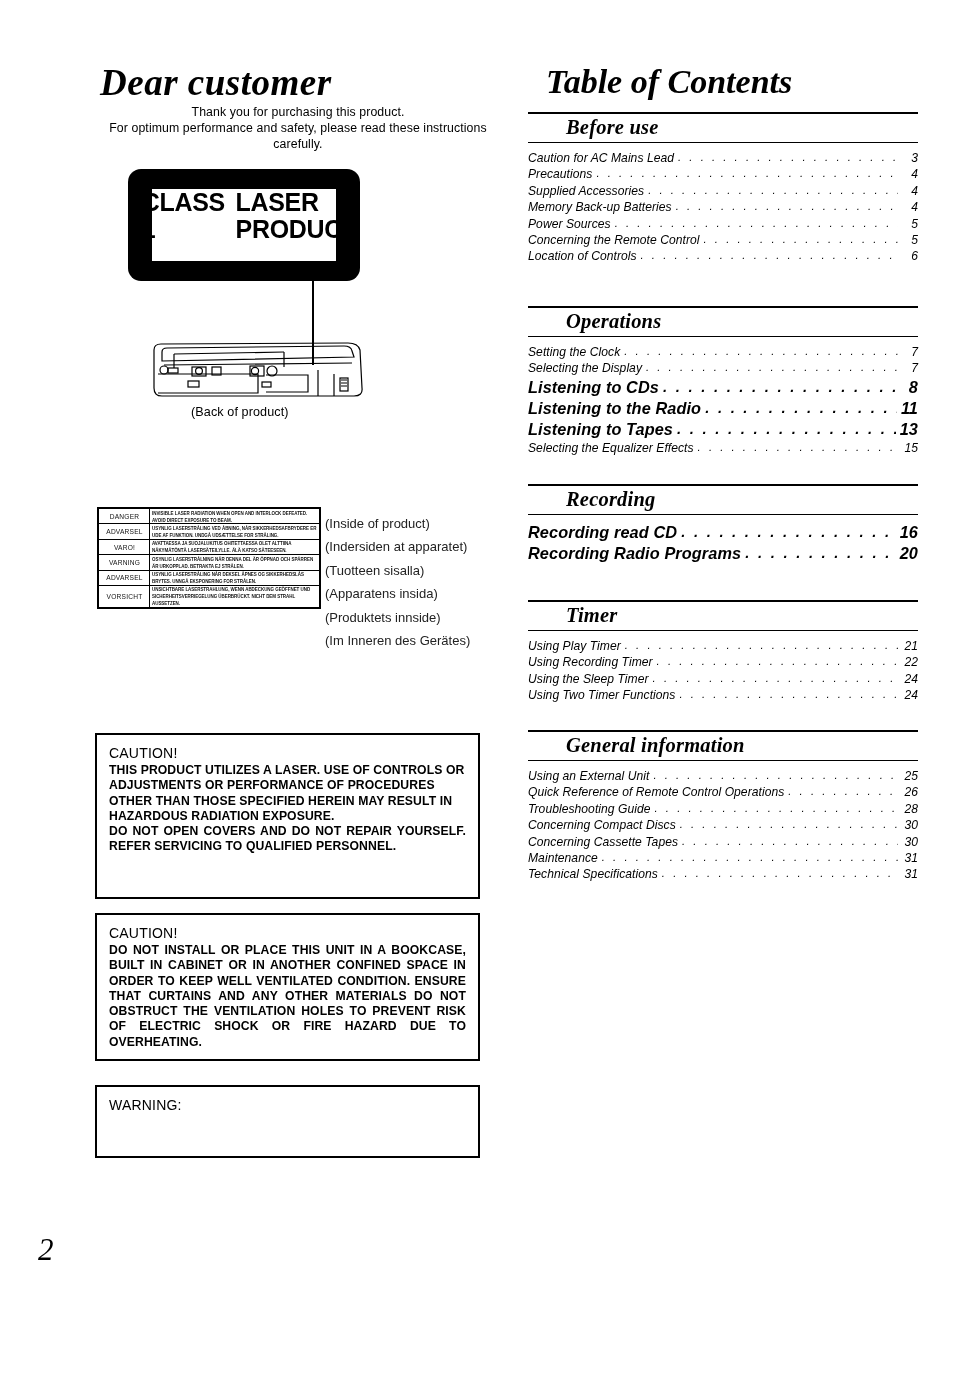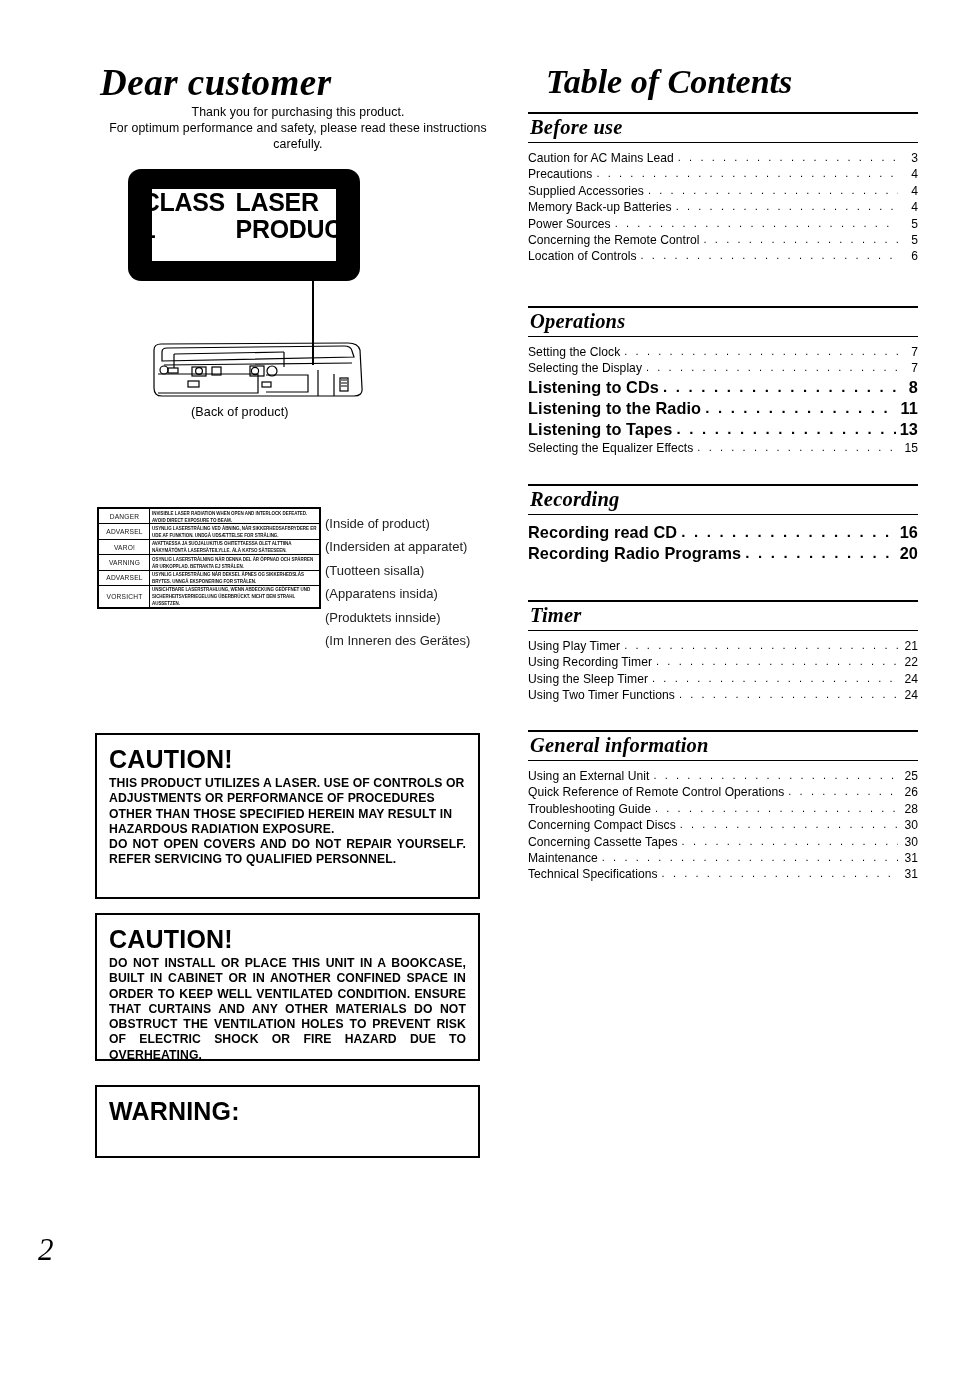--- a/index.html
+++ b/index.html
@@ -147,22 +147,22 @@
 
   
   .box {
     position: absolute;
     border: 2px solid #000;
     background: #fff;
     box-sizing: border-box;
     padding: 10px 12px 12px 12px;
   }
   .box-title {
-    font-size: 25px;
-    font-weight: bold;
+    font-size: 14px;
+    font-weight: normal;
     letter-spacing: 0.2px;
     margin-bottom: 2px;
   }
   .box-body {
     font-size: 12.2px;
     font-weight: bold;
     line-height: 15.3px;
     letter-spacing: 0.1px;
   }
   .box-body p { margin: 0; }
@@ -204,33 +204,35 @@
     height: 0;
     border-top: 1.7px solid #000;
   }
   .sec-head {
     font-family: "Liberation Serif", serif;
     font-style: italic;
     font-weight: bold;
     font-size: 20.5px;
     padding: 2px 0 3px 2px;
     letter-spacing: 0.2px;
+    margin-left: 36px;
   }
   .toc-list {
     margin: 0;
     padding: 7px 0 0 0;
     list-style: none;
   }
   .toc-row {
     display: flex;
     align-items: baseline;
     font-size: 12.1px;
     line-height: 16.4px;
     letter-spacing: 0.05px;
     white-space: nowrap;
+    font-style: italic;
   }
   .toc-row .lbl { flex: 0 0 auto; padding-right: 4px; }
   .toc-row .dots {
     flex: 1 1 auto;
     overflow: hidden;
     white-space: nowrap;
     letter-spacing: 2.6px;
     font-size: 11px;
     transform: translateY(-1px);
     color: #000;

